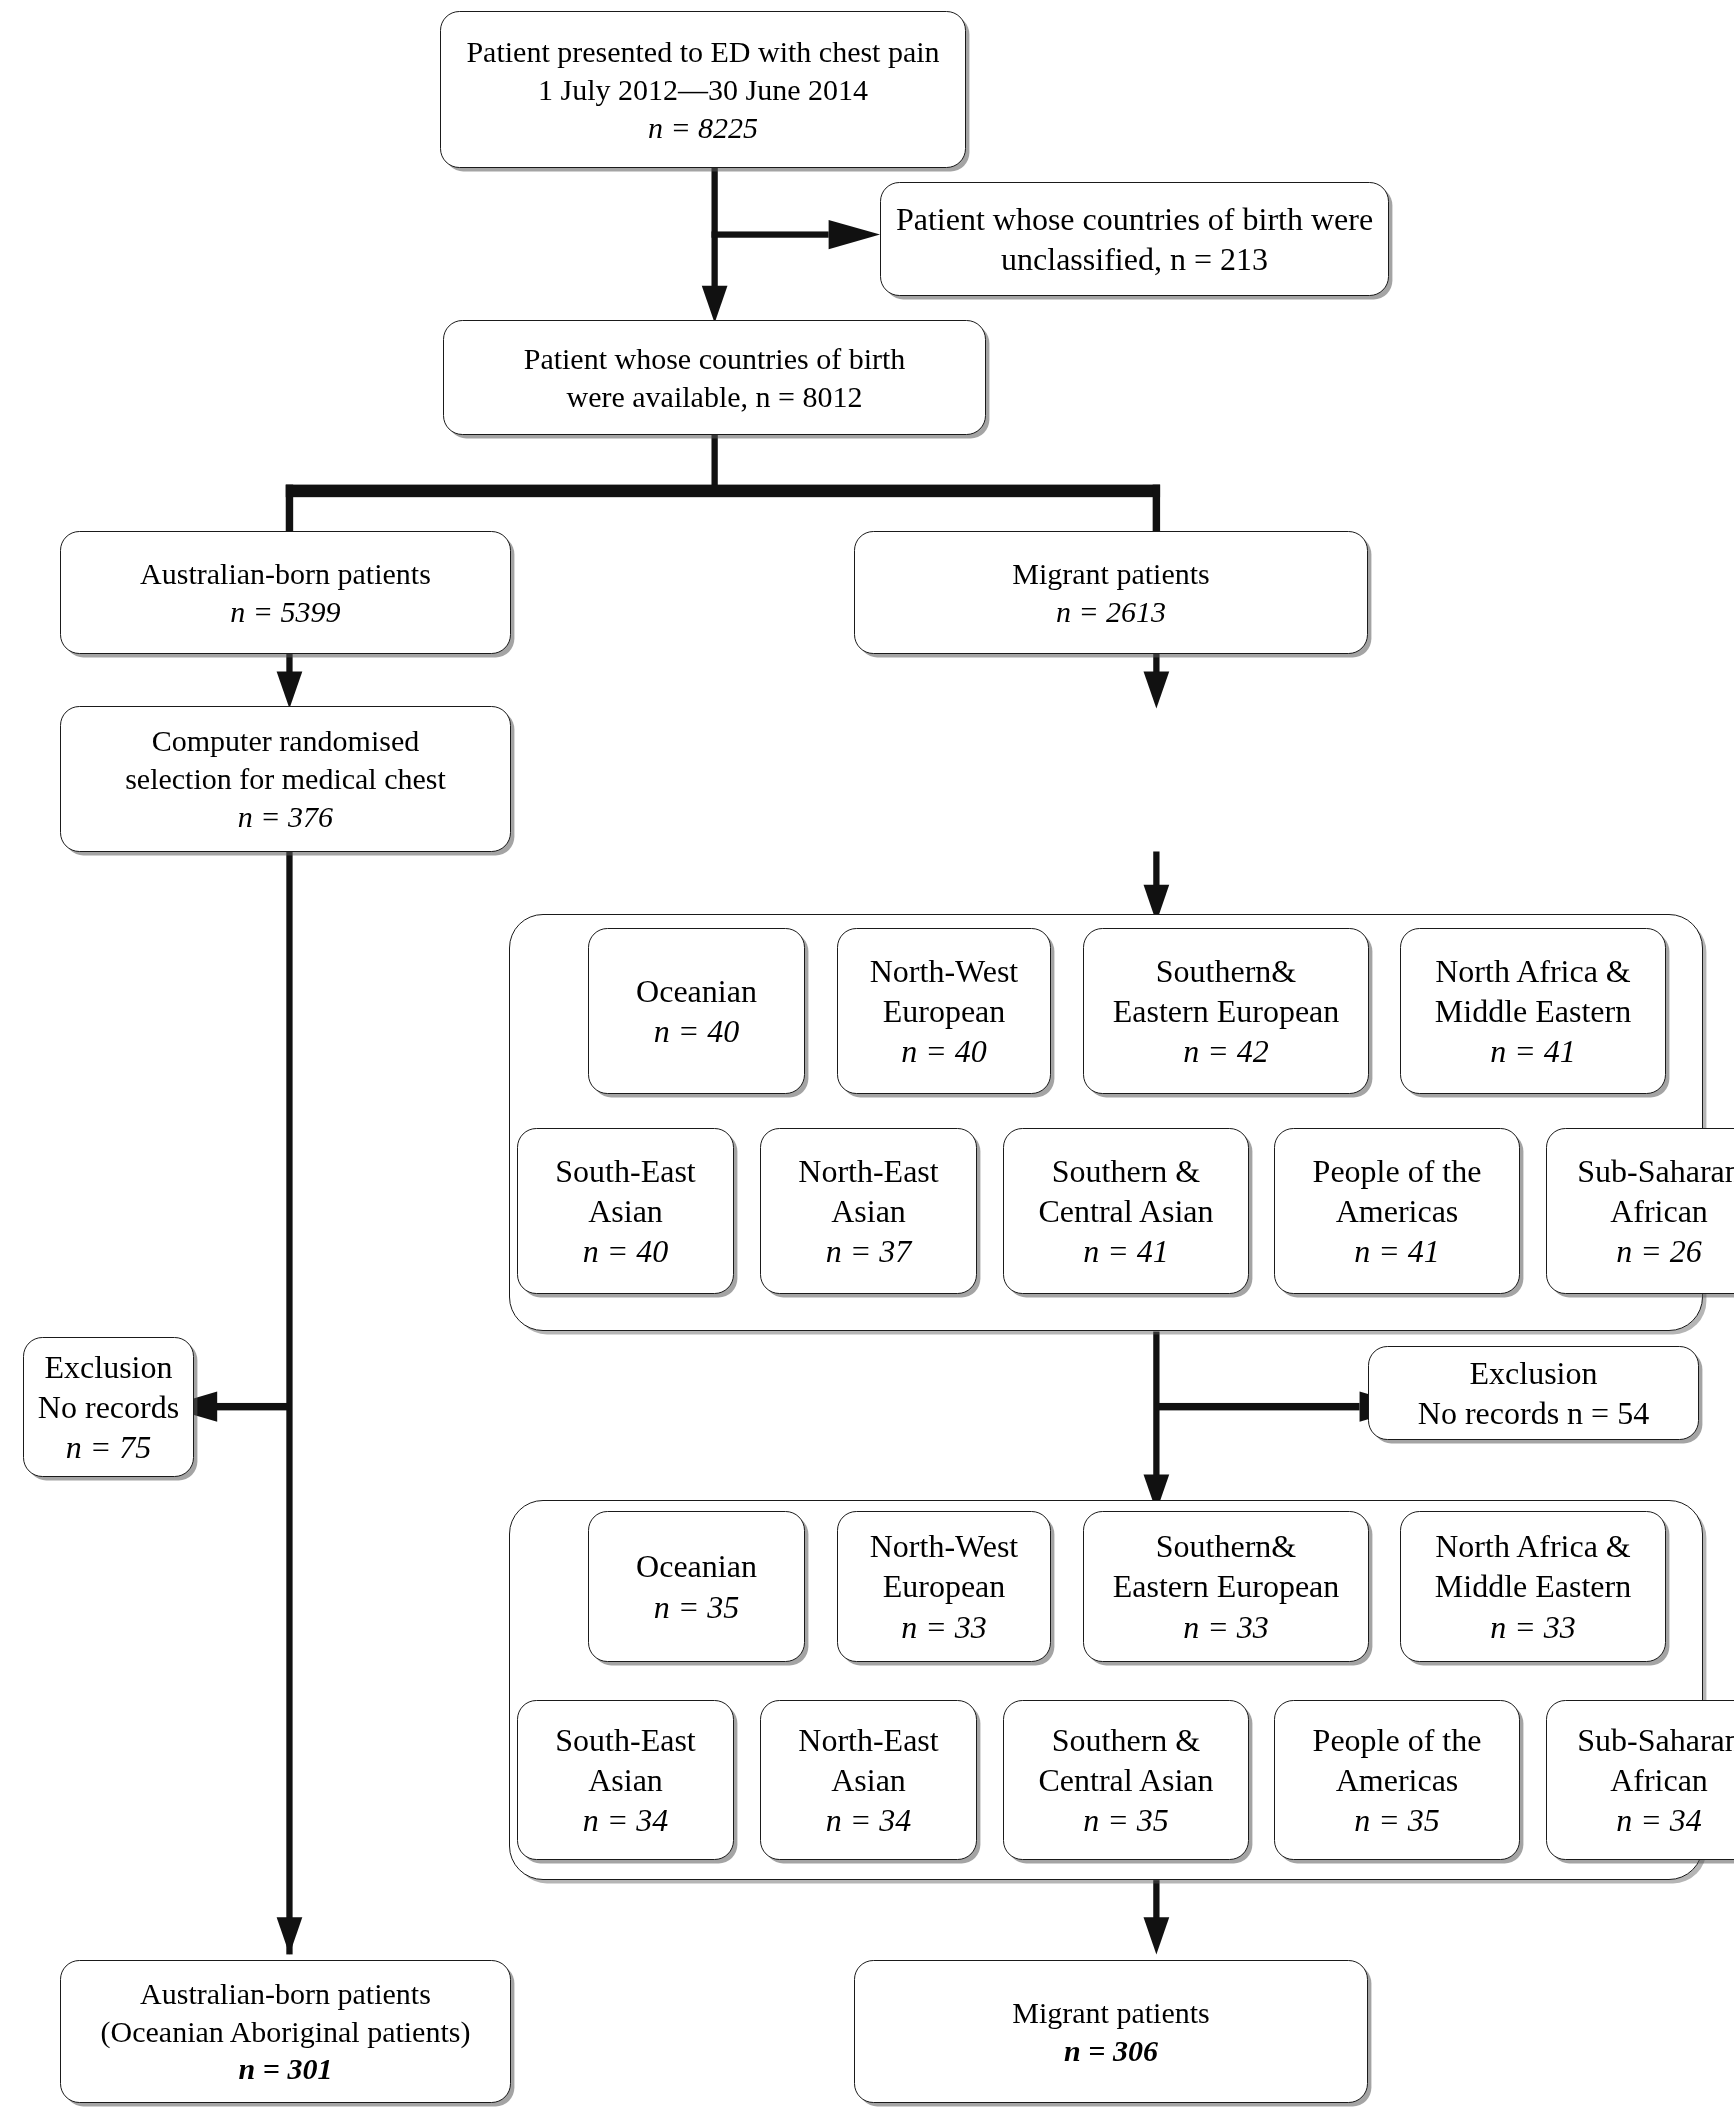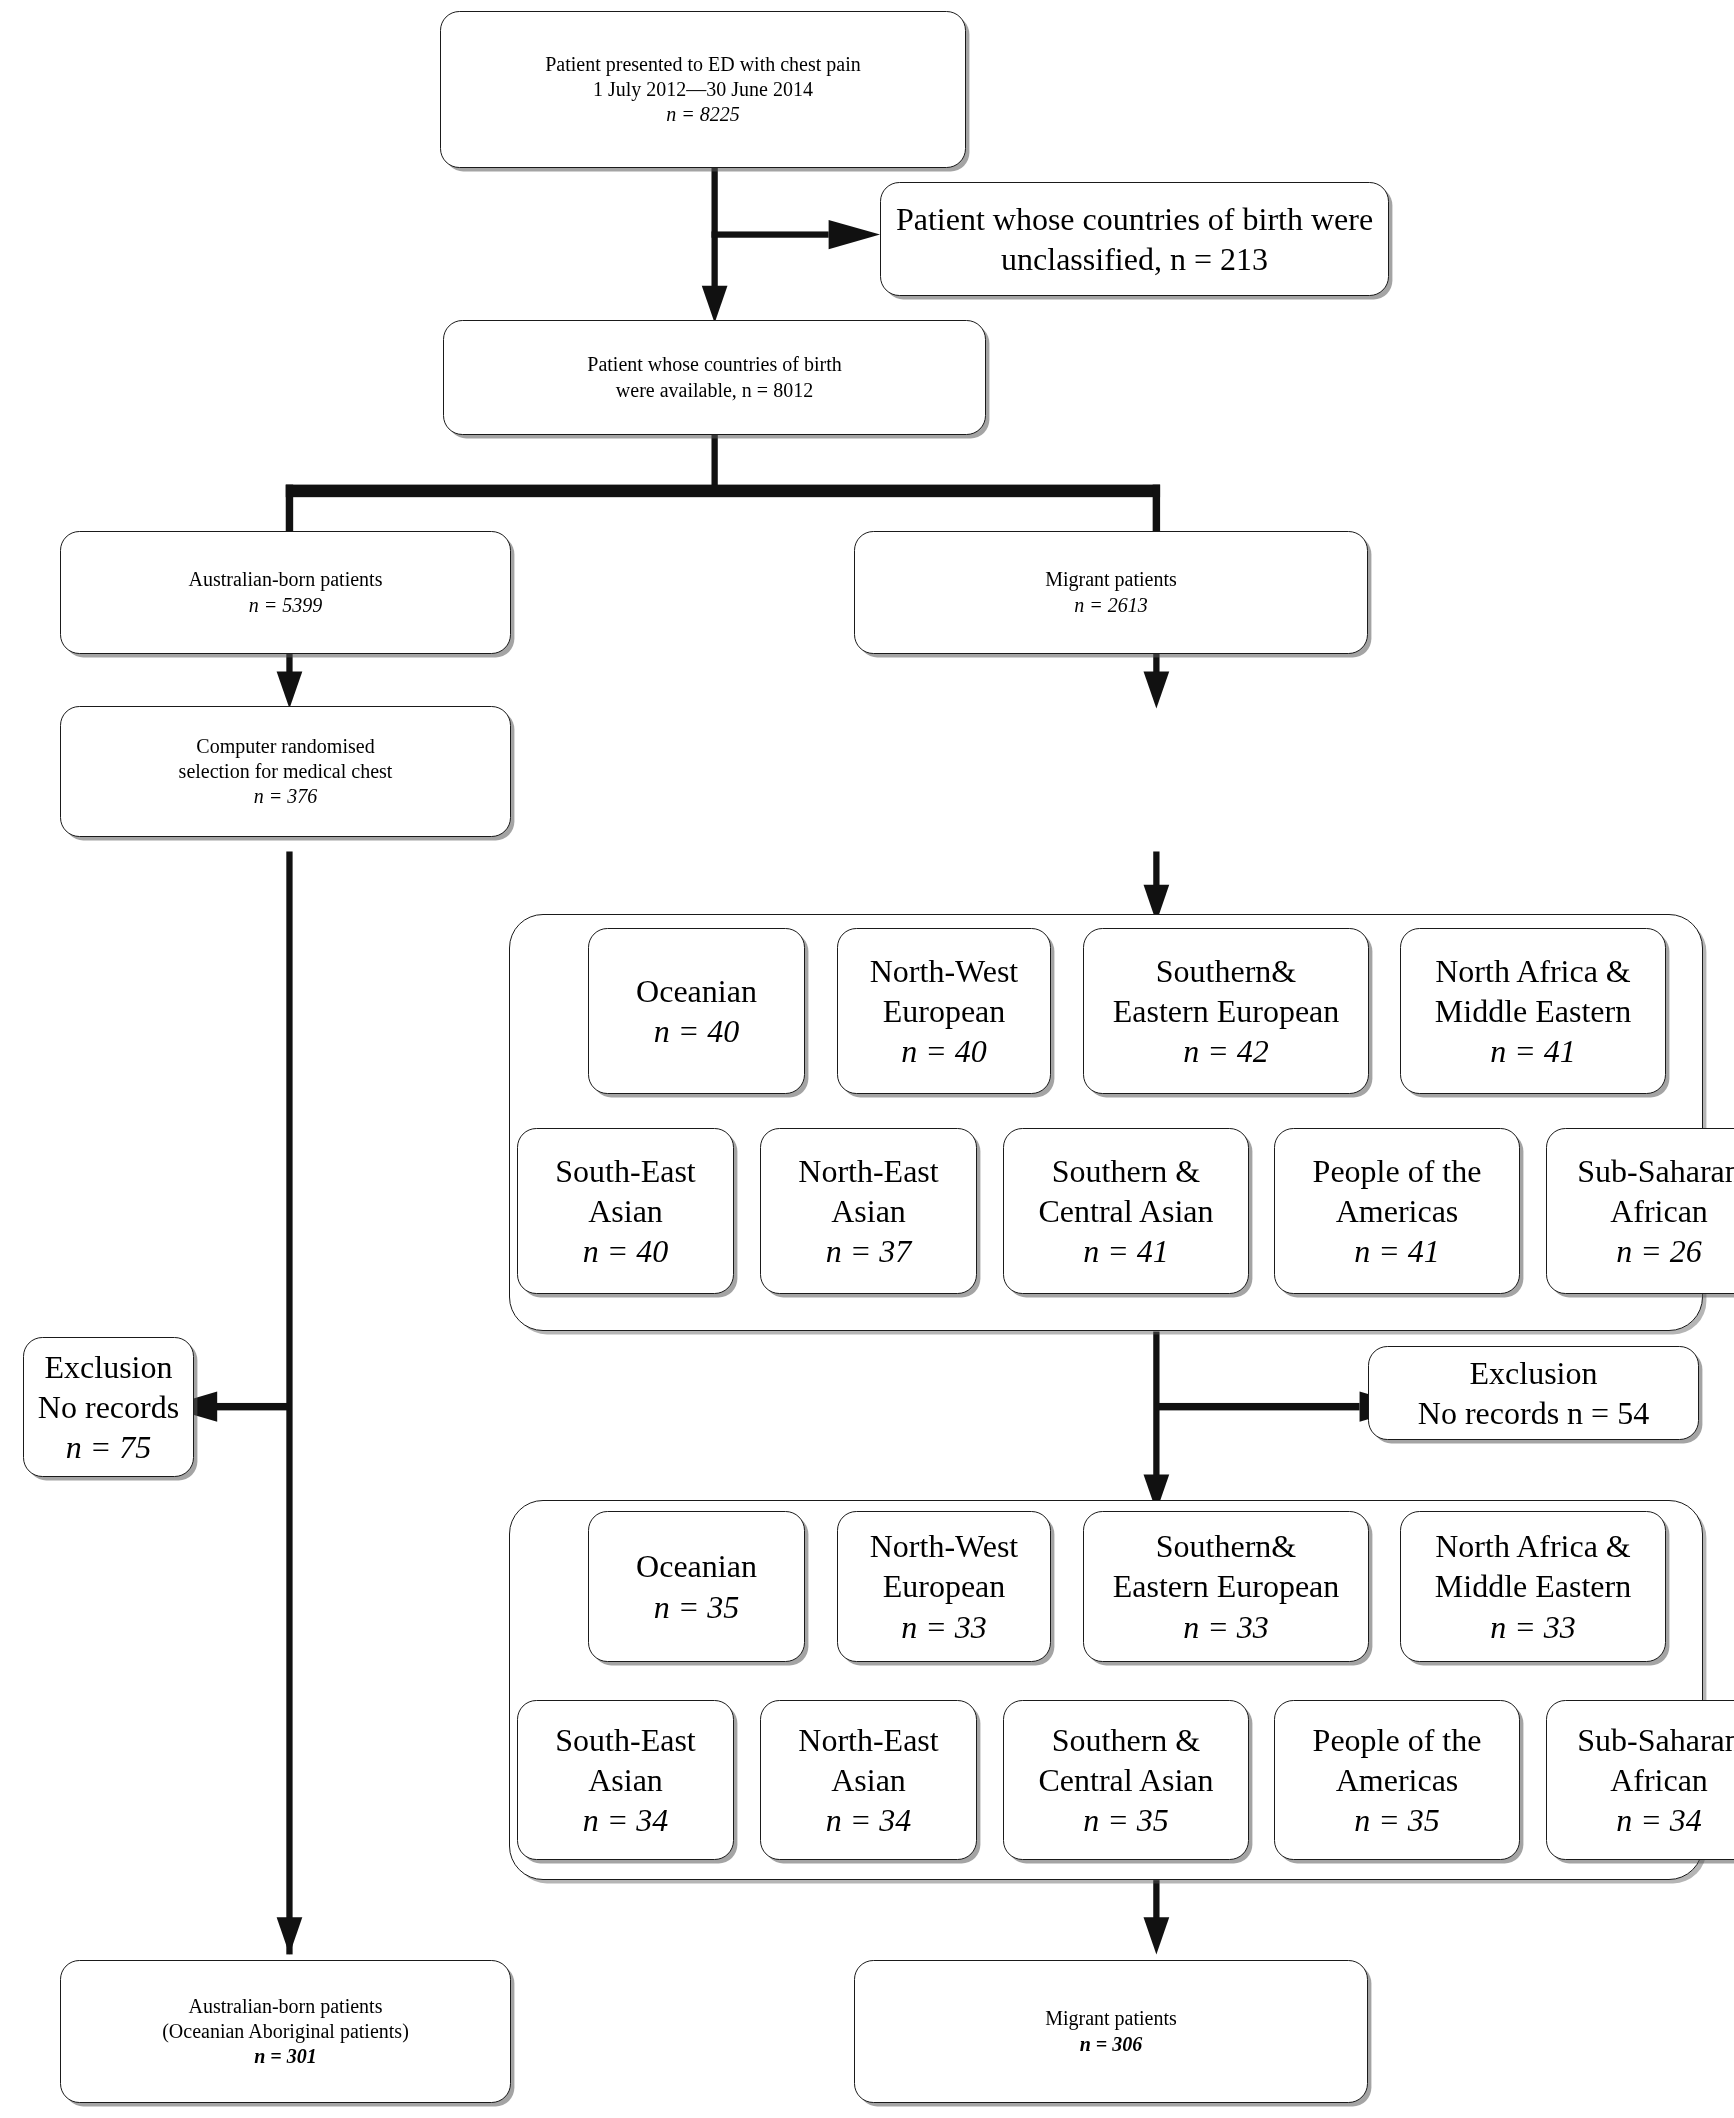--- a/index.html
+++ b/index.html
@@ -48,21 +48,21 @@
   }
   .group-box {
     position: absolute;
     box-sizing: border-box;
     background: #ffffff;
     border: 1.7px solid #1a1a1a;
     border-radius: 34px;
     z-index: 1;
     box-shadow: 4px 4px 0 -0.6px rgba(90,90,90,0.45);
   }
-  .fs-44 { font-size: 20px; }
+  .fs-44 { font-size: 30px; }
   .fs-42 { font-size: 32px; }
   .bold { font-weight: bold; }
 </style>
 </head>
 <body>
 
 <div id="flow-root">
 
   <svg class="connectors" viewBox="0 0 3036 3708">
     <defs>
@@ -121,21 +121,21 @@
   </div>
 
   <div class="node" style="left:60px; top:531px; width:451px; height:123px;">
     <span class="txt fs-44"><span>Australian-born patients</span><br><em>n = 5399</em></span>
   </div>
 
   <div class="node" style="left:854px; top:531px; width:514px; height:123px;">
     <span class="txt fs-44"><span>Migrant patients</span><br><em>n = 2613</em></span>
   </div>
 
-  <div class="node" style="left:60px; top:706px; width:451px; height:131px;">
+  <div class="node" style="left:60px; top:706px; width:451px; height:146px;">
     <span class="txt fs-44"><span>Computer randomised</span><br><span>selection for medical chest</span><br><em>n = 376</em></span>
   </div>
 
 
   <div class="group-box" style="left:509px; top:914px; width:1194px; height:417px;"></div>
 
   <div class="node" style="left:588px; top:928px; width:217px; height:166px;">
     <span class="txt fs-42"><span>Oceanian</span><br><em>n = 40</em></span>
   </div>
   <div class="node" style="left:837px; top:928px; width:214px; height:166px;">

